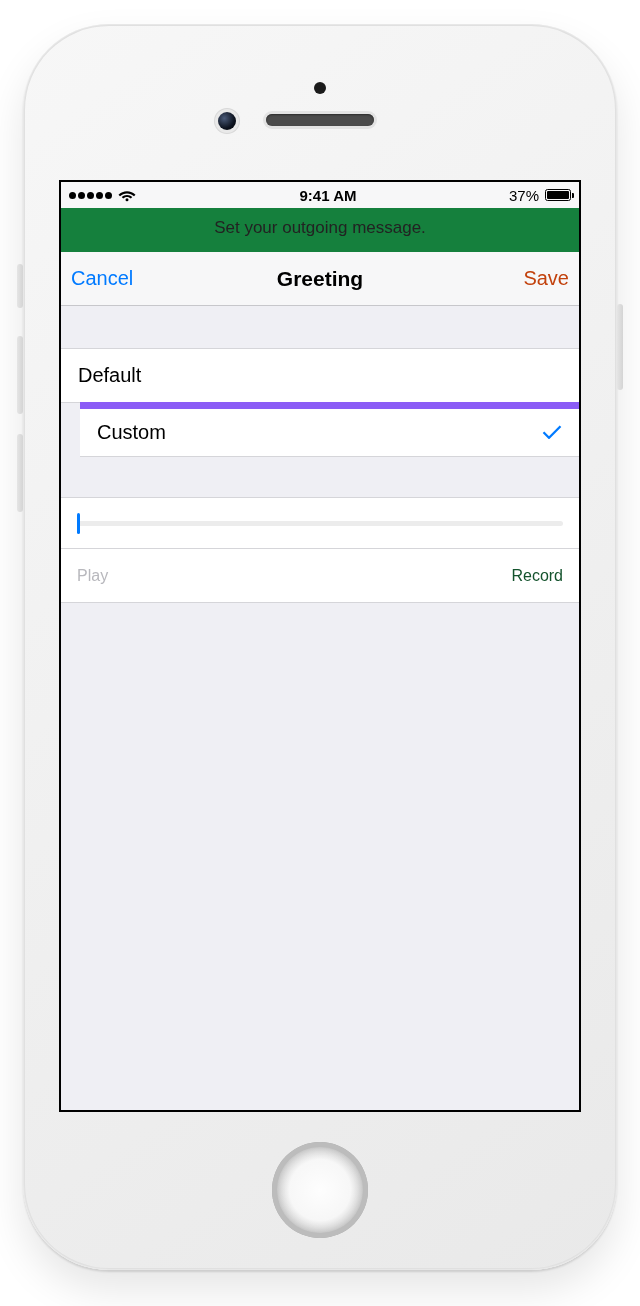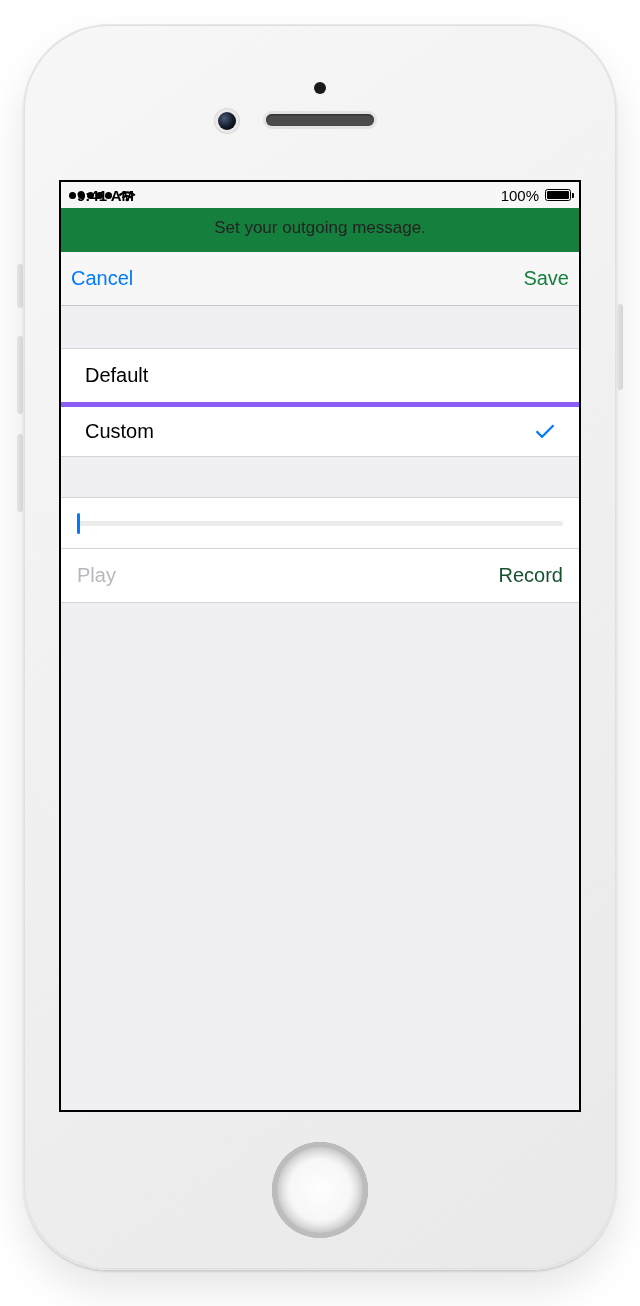--- a/index.html
+++ b/index.html
@@ -82,21 +82,21 @@
     height:26px;
     padding:0 8px;
     display:flex; align-items:center; justify-content:space-between;
     font-size:15px; font-weight:500; color:#000;
     background:#f7f7f8;
     position:relative;
   }
   .status-left{display:flex; align-items:center; gap:6px;}
   .status-right{display:flex; align-items:center; gap:4px;}
   .status-time{
-    position:absolute; left:16px; right:0; text-align:left;
+    position:absolute; left:16px; right:0; text-align:center;
     font-weight:600; font-size:15px; pointer-events:none;
   }
   .signal-dots{display:flex; gap:2px;}
   .signal-dots span{
     width:7px; height:7px; border-radius:50%; background:#000; display:block;
   }
   .wifi-icon svg{display:block;}
   .battery{
     display:inline-flex; align-items:center;
   }
@@ -129,34 +129,34 @@
     border-bottom:1px solid #c7c7cb;
     position:relative;
   }
   .nav-title{
     position:absolute; left:0; right:0; text-align:center;
     font-size:21px; font-weight:700; color:#000;
   }
   .nav-btn{
     font-size:20px; color:#007aff; background:none; border:none; padding:4px 2px;
   }
-  .nav-btn.disabled{ color:#15803d; }
+  .nav-btn.disabled{ color:#c2410c; }
 
   
   .gap{height:42px;}
   .cell{
     background:#fff;
     height:55px;
     display:flex; align-items:center; justify-content:space-between;
-    padding:0 24px;
+    padding:0 17px;
     font-size:20px; color:#000;
     border-top:1px solid #d5d5d9;
     border-bottom:1px solid #d5d5d9;
   }
-  .cell + .cell{border-top:5px solid #8b5cf6; margin-top:-1px;}
+  .cell + .cell{border-top:7px solid #8b5cf6; margin-top:-1px;margin-left:19px;}
   .check{color:#007aff;}
 
   .gap2{height:40px;}
 
   .progress-cell{
     background:#fff;
     height:52px;
     border-top:1px solid #d5d5d9;
     border-bottom:1px solid #d5d5d9;
     display:flex; align-items:center;
@@ -169,21 +169,21 @@
     position:absolute; left:0; top:-8px;
     width:3px; height:21px; background:#007aff; border-radius:1.5px;
   }
 
   .controls-cell{
     background:#fff;
     height:54px;
     border-bottom:1px solid #d5d5d9;
     display:flex; align-items:center; justify-content:space-between;
     padding:0 16px;
-    font-size:20px;
+    font-size:16px;
     gap:28px;
   }
   .play-disabled{color:#b8b8bd;}
   .record{color:#14532d;}
 
 </style>
 </head>
 <body>
 
 <div class="device">
@@ -210,33 +210,34 @@
             <span></span>
         </span>
         <span class="wifi-icon">
           <svg width="18" height="13" viewBox="0 0 18 13">
             <path d="M9 12.2a1.5 1.5 0 1 0 0-3 1.5 1.5 0 0 0 0 3Zm0-9.9c-3.3 0-6.3 1.3-8.5 3.4l1.5 1.5C3.8 5.5 6.3 4.4 9 4.4s5.2 1.1 7 2.8l1.5-1.5C15.3 3.6 12.3 2.3 9 2.3Zm0 3.7c-2 0-3.9.8-5.3 2.1l1.5 1.5c1-.9 2.3-1.5 3.8-1.5s2.8.6 3.8 1.5l1.5-1.5C12.9 6.8 11 6 9 6Z" fill="#000"></path>
           </svg>
         </span>
       </div>
       <div class="status-time">9:41 AM</div>
       <div class="status-right">
-        <span>100%</span>
+        <span>37%</span>
         <span class="battery">
           <span class="battery-body">
               <span class="battery-fill"></span>
             </span>
         </span>
       </div>
     </div>
 
     <div class="hint">Set your outgoing message.</div>
 
     <div class="navbar">
       <button class="nav-btn">Cancel</button>
+      <div class="nav-title">Greeting</div>
       <button class="nav-btn disabled">Save</button>
     </div>
 
     <div class="gap"></div>
 
     <div class="cell">
       <span>Default</span>
     </div>
     <div class="cell">
       <span>Custom</span>

